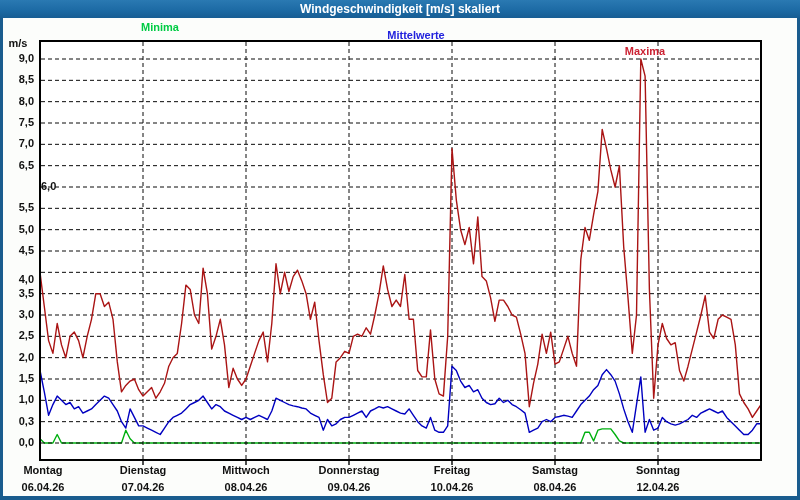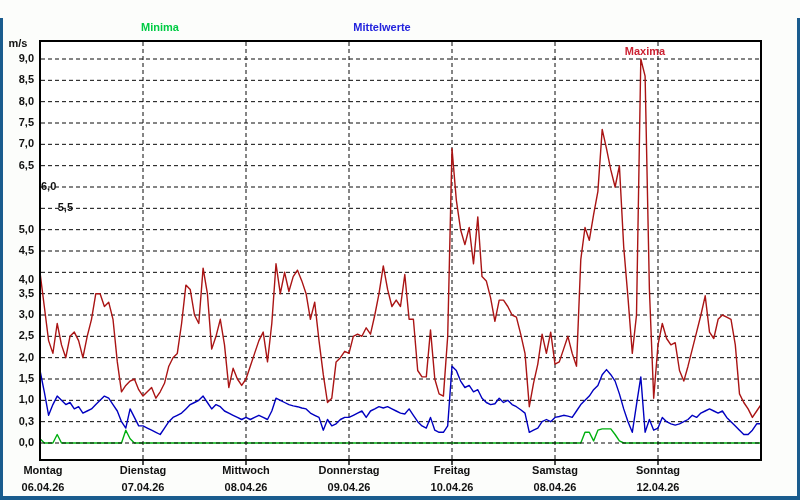--- a/index.html
+++ b/index.html
@@ -13,21 +13,21 @@
     position:absolute; left:0; top:0; width:800px; height:18px;
     background:linear-gradient(180deg,#2a79b2 0%,#1d6ba5 55%,#175d93 100%);
     color:#ffffff; font-size:12px; font-weight:bold;
     text-align:center; line-height:18px;
   }
   .frame-left  { position:absolute; left:0; top:18px; width:3px; height:482px; background:#1a5c8e; }
   .frame-right { position:absolute; left:797px; top:18px; width:3px; height:482px; background:#1a5c8e; }
   .frame-bottom{ position:absolute; left:0; top:496px; width:800px; height:4px; background:#1a5c8e; }
   .legend-item { position:absolute; top:21px; transform:translateX(-50%); font-size:11px; font-weight:bold; white-space:nowrap; }
   .legend-minima { left:160px; }
-  .legend-mittel { left:382px; }
+  .legend-mittel { left:416px;margin-top:8px; }
   .legend-maxima { left:645px; }
   .unit-label {
     position:absolute; left:0; top:37px; width:36px; text-align:center;
     font-size:11px; font-weight:bold; color:#111;
   }
   #plot { position:absolute; left:0; top:0; }
   .ytick {
     position:absolute; left:0; width:34px; text-align:right;
     font-size:11px; font-weight:bold; color:#111;
   }
@@ -35,20 +35,23 @@
     position:absolute; width:90px; text-align:center;
     font-size:11px; font-weight:bold; color:#111; white-space:nowrap;
   }
   .dayname { top:464px; }
   .daydate { top:481px; }
 </style>
 </head>
 <body>
 
 <div class="app">
+  <div class="titlebar">
+    <span>Windgeschwindigkeit [m/s] skaliert</span>
+  </div>
 
   <svg id="plot" width="800" height="500">
       <rect x="40" y="41" width="721" height="419" fill="#ffffff"></rect>
       <polyline points="40.0,438.7 44.3,443.0 48.6,443.0 52.9,443.0 57.2,434.5 61.5,443.0 65.8,443.0 70.0,443.0 74.3,443.0 78.6,443.0 82.9,443.0 87.2,443.0 91.5,443.0 95.8,443.0 100.1,443.0 104.4,443.0 108.7,443.0 113.0,443.0 117.3,443.0 121.5,443.0 125.8,430.2 130.1,438.7 134.4,443.0 138.7,443.0 143.0,443.0 147.3,443.0 151.6,443.0 155.9,443.0 160.2,443.0 164.5,443.0 168.8,443.0 173.0,443.0 177.3,443.0 181.6,443.0 185.9,443.0 190.2,443.0 194.5,443.0 198.8,443.0 203.1,443.0 207.4,443.0 211.7,443.0 216.0,443.0 220.3,443.0 224.5,443.0 228.8,443.0 233.1,443.0 237.4,443.0 241.7,443.0 246.0,443.0 250.3,443.0 254.6,443.0 258.9,443.0 263.2,443.0 267.5,443.0 271.8,443.0 276.0,443.0 280.3,443.0 284.6,443.0 288.9,443.0 293.2,443.0 297.5,443.0 301.8,443.0 306.1,443.0 310.4,443.0 314.7,443.0 319.0,443.0 323.3,443.0 327.5,443.0 331.8,443.0 336.1,443.0 340.4,443.0 344.7,443.0 349.0,443.0 353.3,443.0 357.6,443.0 361.9,443.0 366.2,443.0 370.5,443.0 374.8,443.0 379.0,443.0 383.3,443.0 387.6,443.0 391.9,443.0 396.2,443.0 400.5,443.0 404.8,443.0 409.1,443.0 413.4,443.0 417.7,443.0 422.0,443.0 426.3,443.0 430.5,443.0 434.8,443.0 439.1,443.0 443.4,443.0 447.7,443.0 452.0,443.0 456.3,443.0 460.6,443.0 464.9,443.0 469.2,443.0 473.5,443.0 477.8,443.0 482.0,443.0 486.3,443.0 490.6,443.0 494.9,443.0 499.2,443.0 503.5,443.0 507.8,443.0 512.1,443.0 516.4,443.0 520.7,443.0 525.0,443.0 529.3,443.0 533.5,443.0 537.8,443.0 542.1,443.0 546.4,443.0 550.7,443.0 555.0,443.0 559.3,443.0 563.6,443.0 567.9,443.0 572.2,443.0 576.5,443.0 580.8,443.0 585.0,432.3 589.3,432.3 593.6,440.9 597.9,430.2 602.2,428.9 606.5,428.9 610.8,428.9 615.1,434.5 619.4,440.9 623.7,443.0 628.0,443.0 632.3,443.0 636.5,443.0 640.8,443.0 645.1,443.0 649.4,443.0 653.7,443.0 658.0,443.0 662.3,443.0 666.6,443.0 670.9,443.0 675.2,443.0 679.5,443.0 683.8,443.0 688.0,443.0 692.3,443.0 696.6,443.0 700.9,443.0 705.2,443.0 709.5,443.0 713.8,443.0 718.1,443.0 722.4,443.0 726.7,443.0 731.0,443.0 735.3,443.0 739.5,443.0 743.8,443.0 748.1,443.0 752.4,443.0 756.7,443.0 761.0,443.0" fill="none" stroke="#00b010" stroke-width="1.4" stroke-linejoin="round"></polyline>
       <line x1="41" y1="443" x2="760" y2="443" stroke="#0a0a0a" stroke-width="1" stroke-dasharray="4 3"></line>
       <line x1="41" y1="421.6666666666667" x2="760" y2="421.6666666666667" stroke="#0a0a0a" stroke-width="1" stroke-dasharray="4 3"></line>
       <line x1="41" y1="400.3333333333333" x2="760" y2="400.3333333333333" stroke="#0a0a0a" stroke-width="1" stroke-dasharray="4 3"></line>
       <line x1="41" y1="379" x2="760" y2="379" stroke="#0a0a0a" stroke-width="1" stroke-dasharray="4 3"></line>
       <line x1="41" y1="357.6666666666667" x2="760" y2="357.6666666666667" stroke="#0a0a0a" stroke-width="1" stroke-dasharray="4 3"></line>
       <line x1="41" y1="336.33333333333337" x2="760" y2="336.33333333333337" stroke="#0a0a0a" stroke-width="1" stroke-dasharray="4 3"></line>
@@ -89,21 +92,21 @@
   <div class="unit-label">m/s</div>
 
   <div id="yticks">
       <div class="ytick" style="top: 52px;">9,0</div>
       <div class="ytick" style="top: 73.3333px;">8,5</div>
       <div class="ytick" style="top: 94.6667px;">8,0</div>
       <div class="ytick" style="top: 116px;">7,5</div>
       <div class="ytick" style="top: 137.333px;">7,0</div>
       <div class="ytick" style="top: 158.667px;">6,5</div>
       <div class="ytick" style="top: 180px; padding-left: 41px;">6,0</div>
-      <div class="ytick" style="top: 201.333px; margin-left: 39px;">5,5</div>
+      <div class="ytick" style="top: 201.333px;">5,5</div>
       <div class="ytick" style="top: 222.667px;">5,0</div>
       <div class="ytick" style="top: 244px;">4,5</div>
       <div class="ytick" style="top: 273px;">4,0</div>
       <div class="ytick" style="top: 286.667px;">3,5</div>
       <div class="ytick" style="top: 308px;">3,0</div>
       <div class="ytick" style="top: 329.333px;">2,5</div>
       <div class="ytick" style="top: 350.667px;">2,0</div>
       <div class="ytick" style="top: 372px;">1,5</div>
       <div class="ytick" style="top: 393.333px;">1,0</div>
       <div class="ytick" style="top: 414.667px;">0,3</div>

